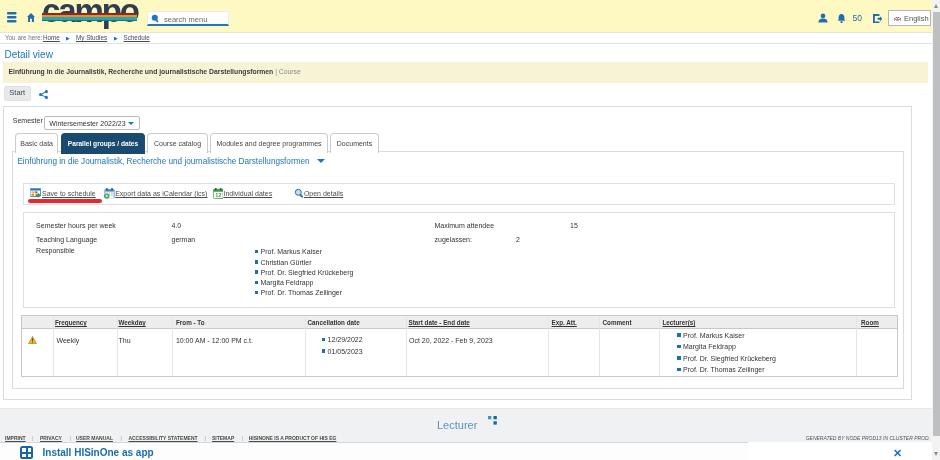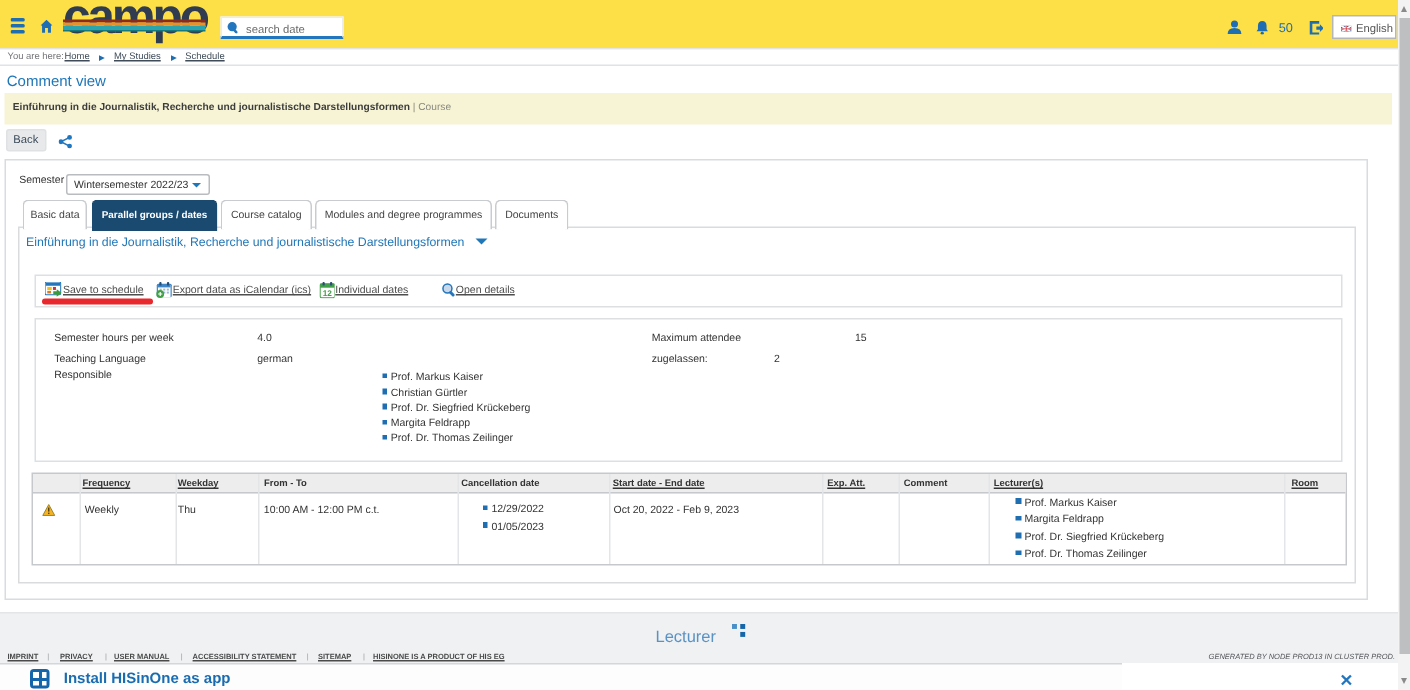--- a/index.html
+++ b/index.html
@@ -2,21 +2,21 @@
 <html><head>
 <meta charset="utf-8">
 <style>
 * { margin:0; padding:0; box-sizing:border-box; }
 html,body { width:940px; height:460px; overflow:hidden; }
 body { font-family:"Liberation Sans", sans-serif; background:#fff; position:relative; color:#333; }
 .abs { position:absolute; }
 a { cursor:default; }
 
 
-#topbar { position:absolute; left:0; top:0; width:940px; height:33px; background:#fde047; border-bottom:1px solid #e2e4e6; }
+#topbar { position:absolute; left:0; top:0; width:940px; height:33px; background:#fef9c3; border-bottom:1px solid #e2e4e6; }
 #logo { position:absolute; left:42px; top:-9px; font-weight:bold; font-size:33px; letter-spacing:-2.1px; color:#303c50; line-height:40px; }
 #stripes { position:absolute; left:42px; top:13.2px; width:95px; z-index:5; }
 .st1 { height:1.7px; background:#8c2a20; }
 .st2 { height:1.8px; background:#e8912a; }
 .stw { height:0.4px; background:#e8e4da; } .st3 { height:3.3px; background:#2ba4ad; }
 .st4 { height:1.1px; background:#19767c; }
 #searchbox { position:absolute; left:147px; top:11px; width:82px; height:15px; background:#fff; border:1px solid #ececec; border-bottom:2px solid #2176bd; }
 #searchbox .ph { position:absolute; left:16px; top:2.5px; font-size:7.5px; color:#6a6a6a; }
 .topblue { fill:#1f6eb1; }
 #num30 { position:absolute; left:852.5px; top:13px; color:#1f6eb1; font-size:8.5px; }
@@ -110,21 +110,21 @@
       <div class="st2"></div>
       <div class="stw"></div>
       <div class="st3"></div>
       <div class="st4"></div>
     </div>
   <div id="searchbox">
     <svg style="position:absolute;left:3px;top:2px" width="9" height="9" viewBox="0 0 10 10">
         <circle cx="4.2" cy="4.2" r="3.4" fill="#2176bd"></circle>
         <rect x="5.5" y="6" width="2" height="3.5" rx="1" transform="rotate(-45 6.5 7.5)" fill="#2176bd"></rect>
       </svg>
-    <span class="ph">search date</span>
+    <span class="ph">search menu</span>
   </div>
   <svg class="abs" style="left:817.5px;top:13px" width="10" height="10" viewBox="0 0 12 11">
       <circle cx="6" cy="3" r="2.8" class="topblue"></circle>
       <path d="M0.5 11 Q0.5 6.2 6 6.2 Q11.5 6.2 11.5 11 Z" class="topblue"></path>
     </svg>
   <svg class="abs" style="left:837px;top:13.5px" width="9" height="9.5" viewBox="0 0 10 10.5">
       <path d="M5 0 C3 0 1.8 1.5 1.8 3.5 L1.8 6 L0.8 7.5 L9.2 7.5 L8.2 6 L8.2 3.5 C8.2 1.5 7 0 5 0 Z" class="topblue"></path>
       <circle cx="5" cy="9" r="1.2" class="topblue"></circle>
     </svg>
   <div id="num30">50</div>
@@ -145,25 +145,25 @@
 
 <div id="crumb">
   <span class="yah" style="left:5px">You are here:</span>
   <a style="left:43px">Home</a>
   <span class="arr" style="left:66px">▶</span>
   <a style="left:76px">My Studies</a>
   <span class="arr" style="left:114px">▶</span>
   <a style="left:123.5px">Schedule</a>
 </div>
 
-<div id="dview">Comment view</div>
+<div id="dview">Detail view</div>
 <div id="banner">
     <span class="t">Einführung in die Journalistik, Recherche und journalistische Darstellungsformen <span class="c">| Course</span></span>
   </div>
-<div id="backbtn">Back</div>
+<div id="backbtn">Start</div>
 <svg class="abs" style="left:38.5px;top:90px" width="9" height="9" viewBox="0 0 10 10">
     <circle cx="8.2" cy="1.8" r="1.8" fill="#2176bd"></circle>
     <circle cx="1.8" cy="5" r="1.8" fill="#2176bd"></circle>
     <circle cx="8.2" cy="8.2" r="1.8" fill="#2176bd"></circle>
     <path d="M1.8 5 L8.2 1.8 M1.8 5 L8.2 8.2" stroke="#2176bd" stroke-width="1.1"></path>
   </svg>
 
 <div id="panel">
   <div id="semlbl">Semester</div>
   <div id="semsel">

